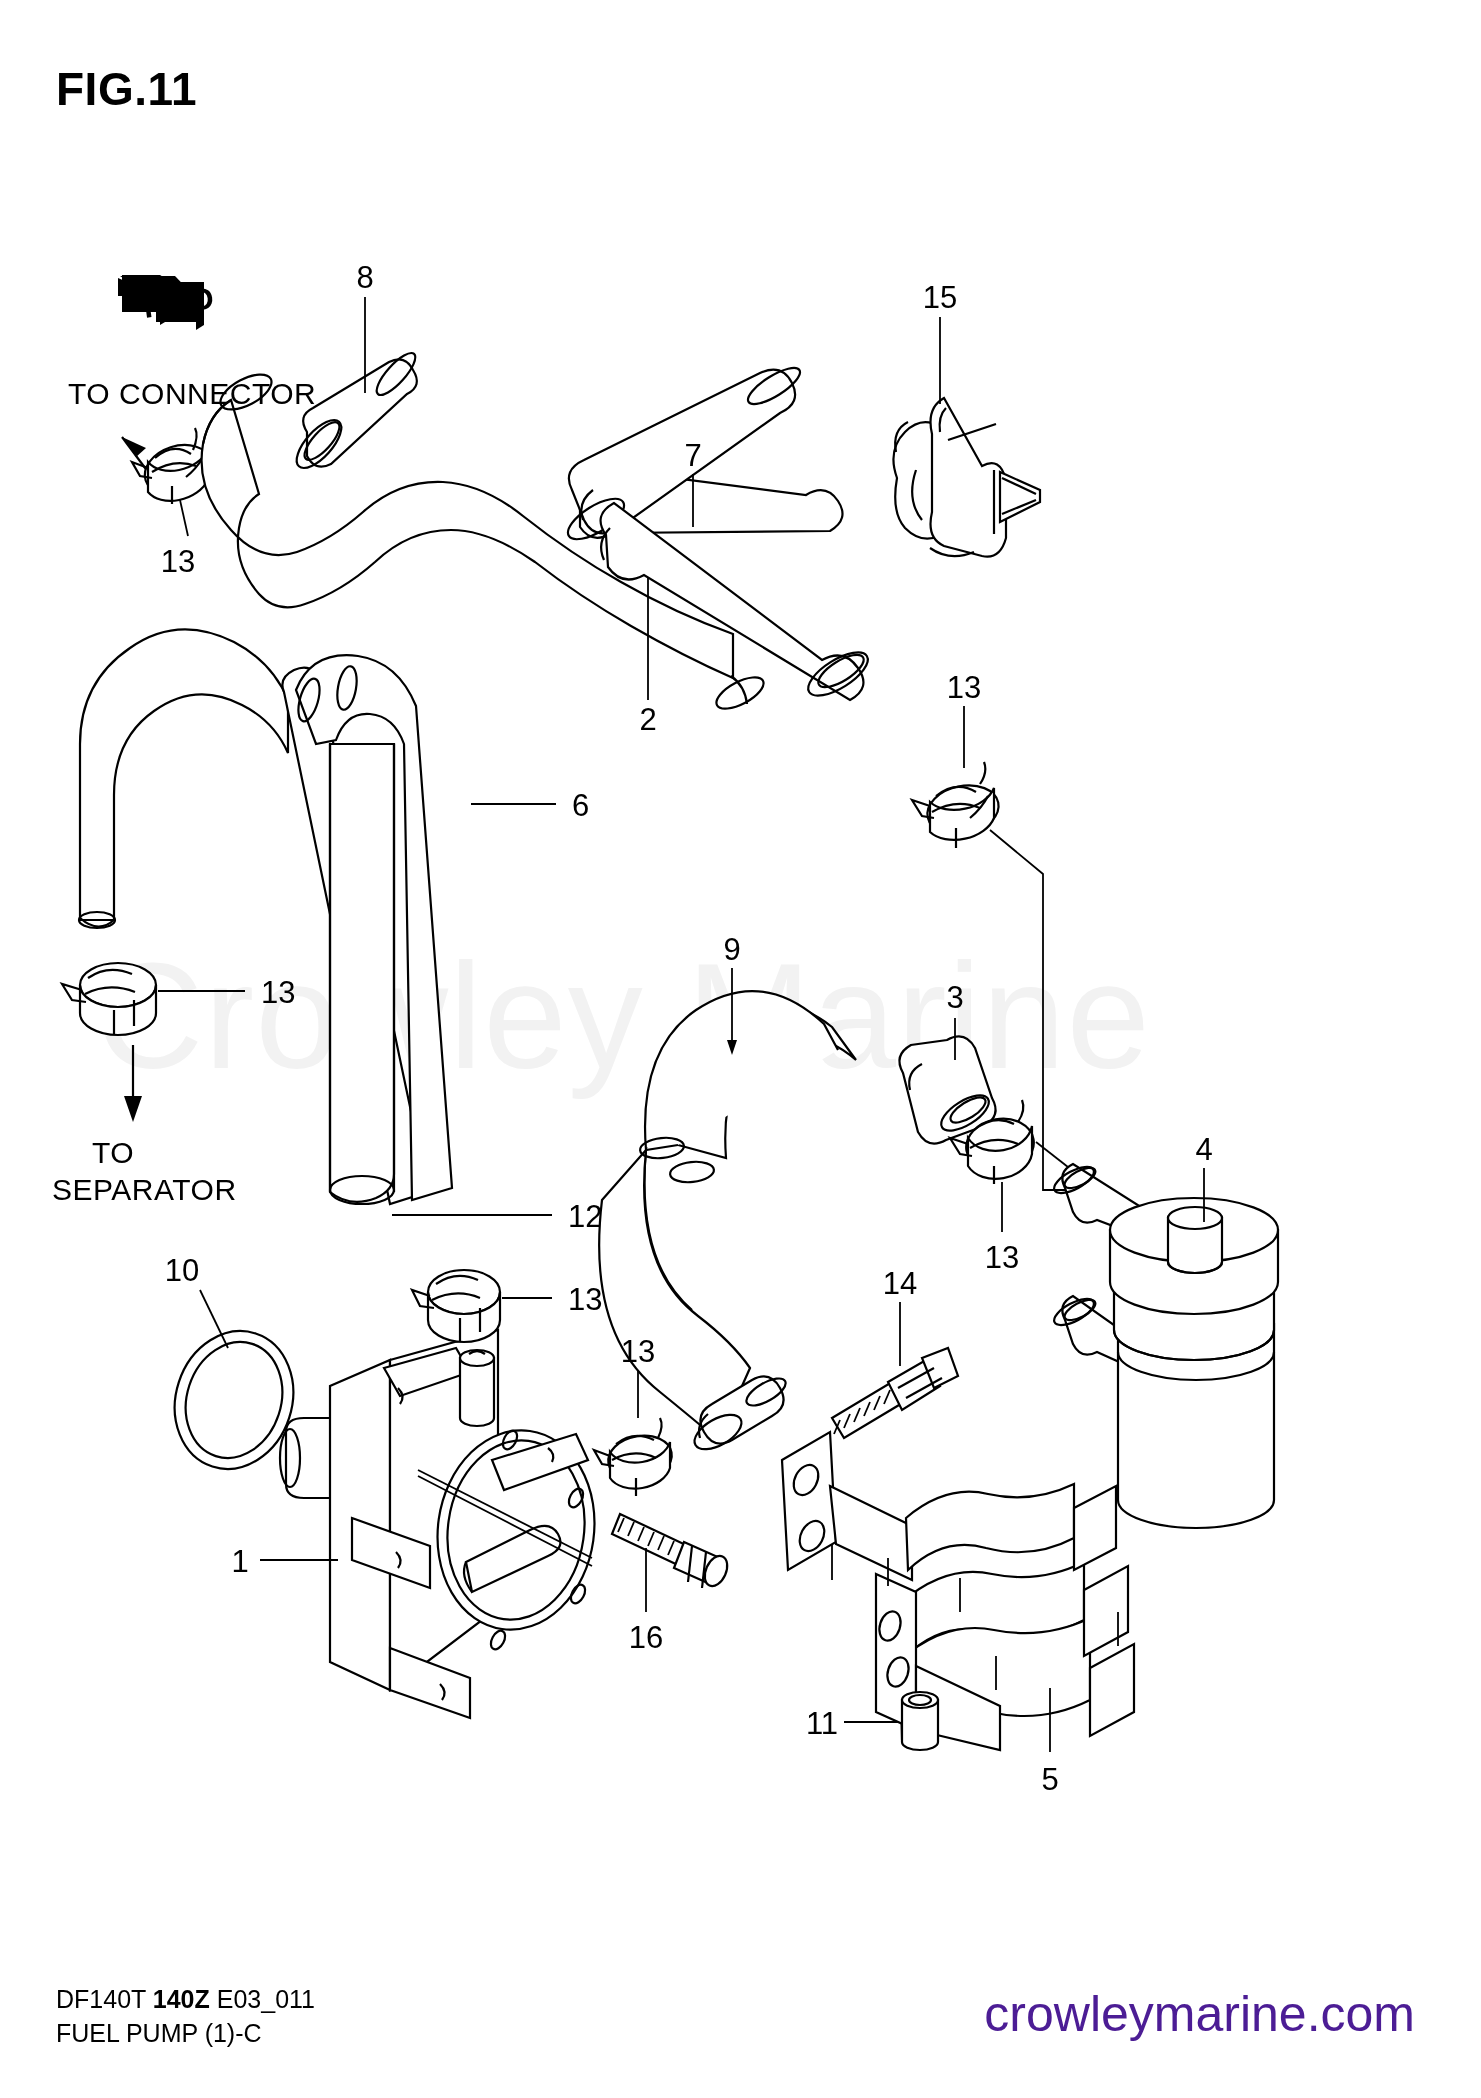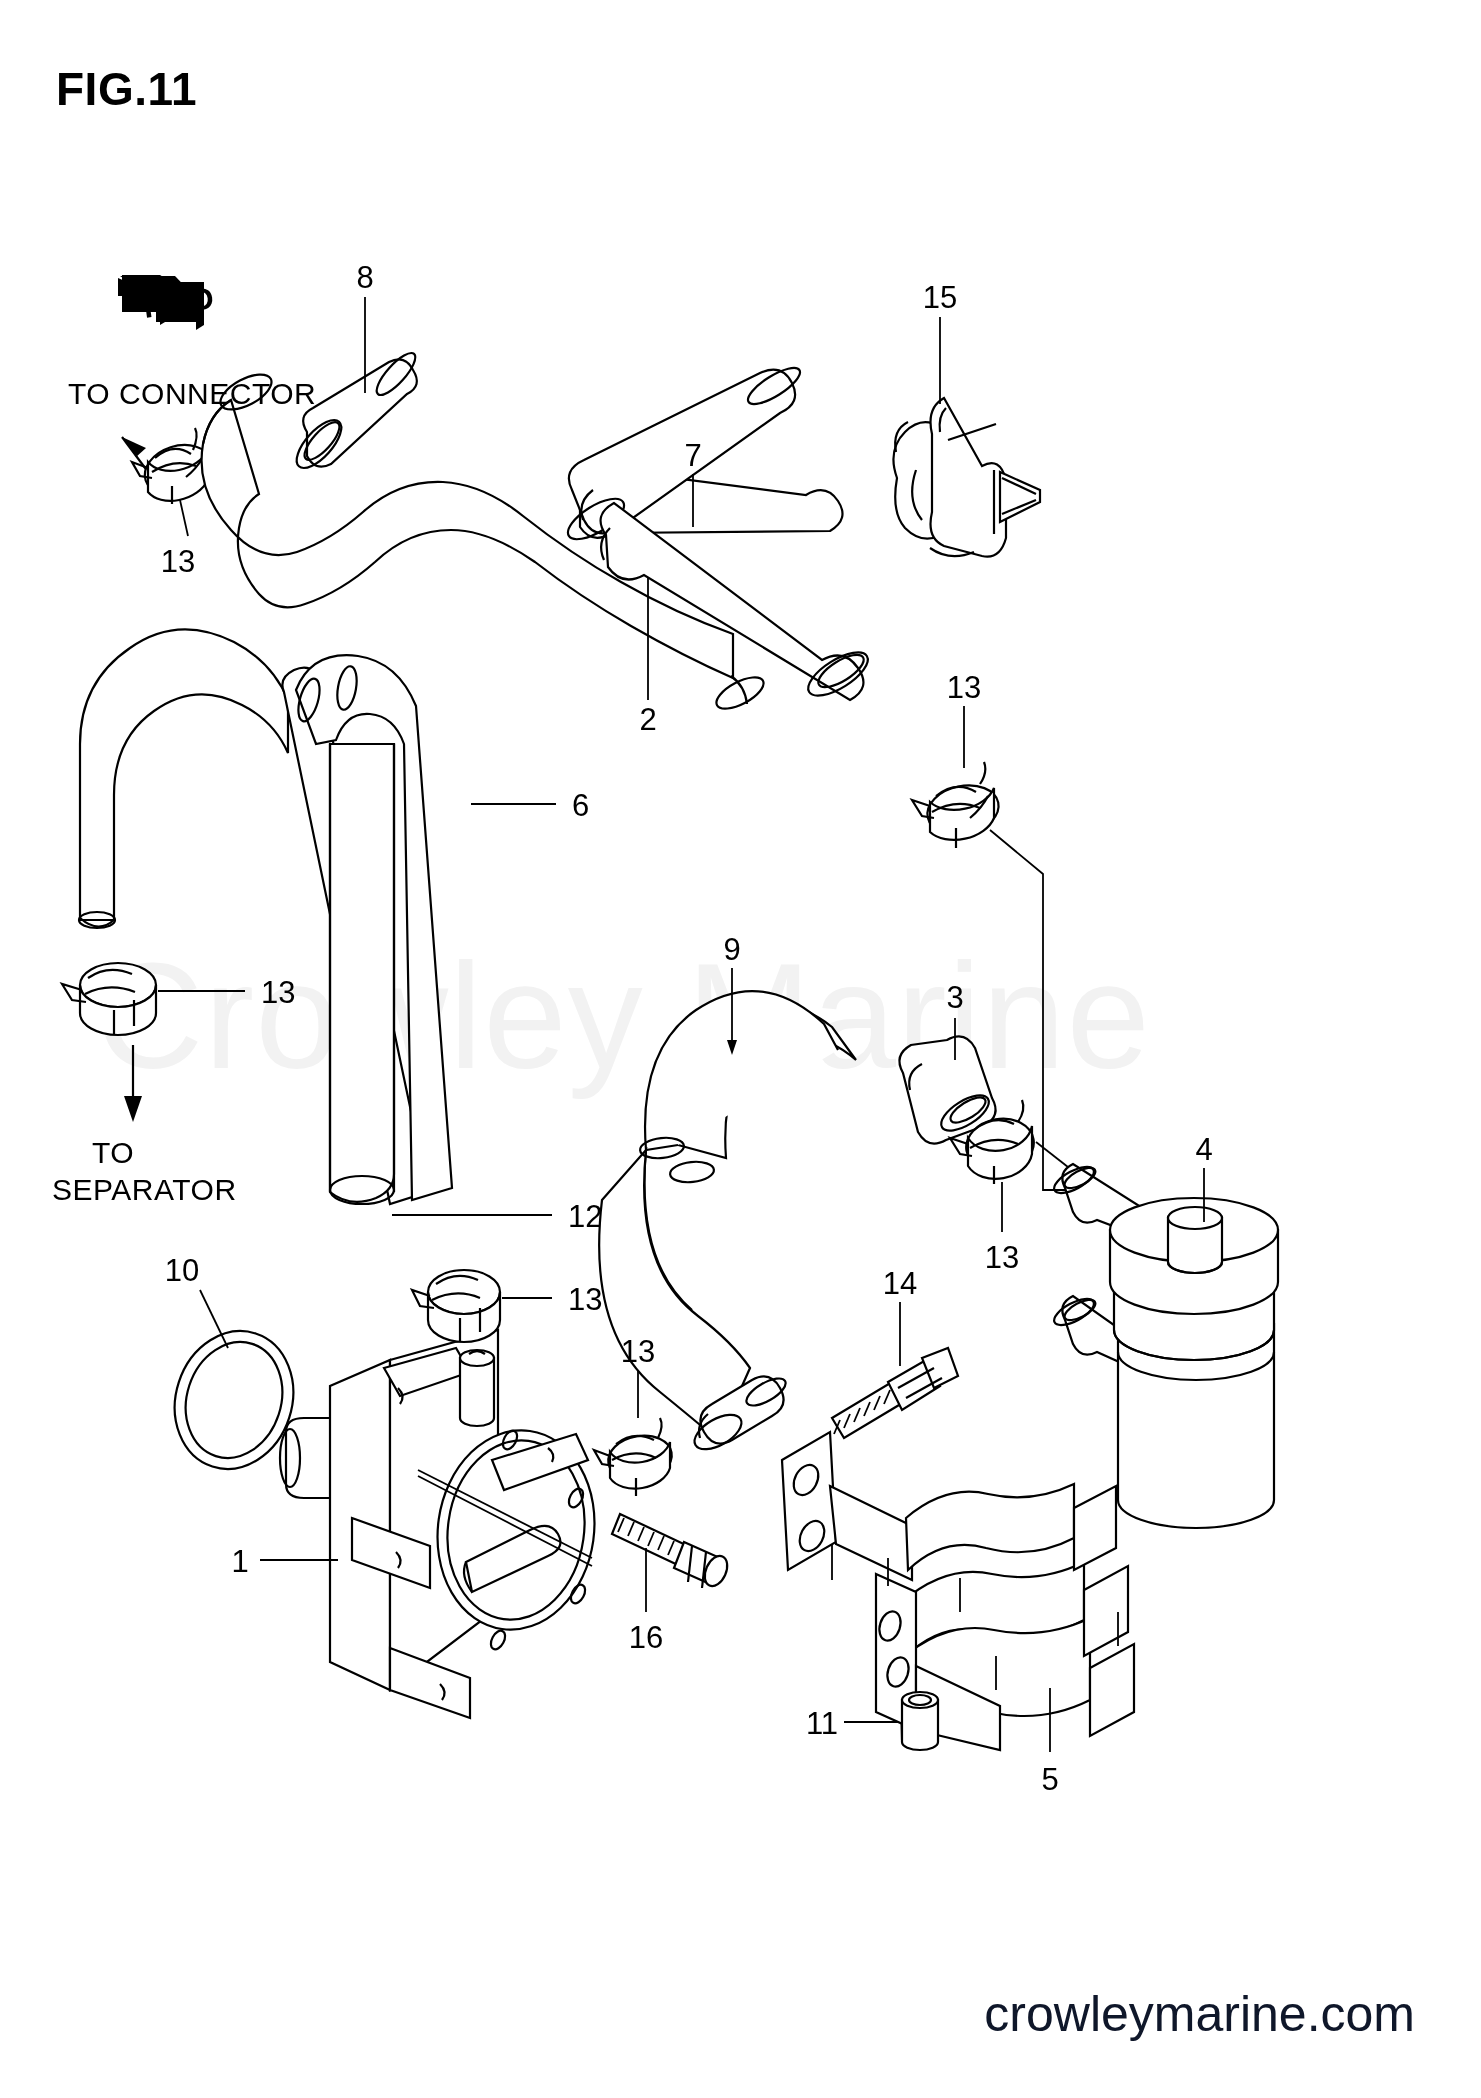--- a/index.html
+++ b/index.html
@@ -51,21 +51,21 @@
     font-size: 25px;
     line-height: 34px;
     white-space: nowrap;
   }
   .footer-left .bold { font-weight: bold; }
   .footer-right {
     position: absolute;
     right: 48px;
     top: 1985px;
     font-size: 50px;
-    color: #0f172a;
+    color: #4c1d95;
     white-space: nowrap;
     margin-left: 6px;
   }
   .lbl {
     font-family: "Liberation Sans", sans-serif;
     font-size: 31px;
     fill: #000;
   }
   .lbl-txt {
     font-family: "Liberation Sans", sans-serif;
@@ -518,16 +518,20 @@
       <ellipse class="part" cx="920" cy="1700" rx="18" ry="8"></ellipse>
       <ellipse class="part-nf" cx="920" cy="1700" rx="11" ry="5"></ellipse>
     </g>
     <g>
       <path class="ln-thin" d="M898 1722 L844 1722"></path>
       <text class="lbl" x="822" y="1734" text-anchor="middle">11</text>
     </g>
 
   </svg>
 
+  <div class="footer-left">
+    <div><span>DF140T </span><span class="bold">140Z</span><span> E03_011</span></div>
+    <div>FUEL PUMP (1)-C</div>
+  </div>
 
   <div class="footer-right">crowleymarine.com</div>
 
 </div>
 
 </body></html>

